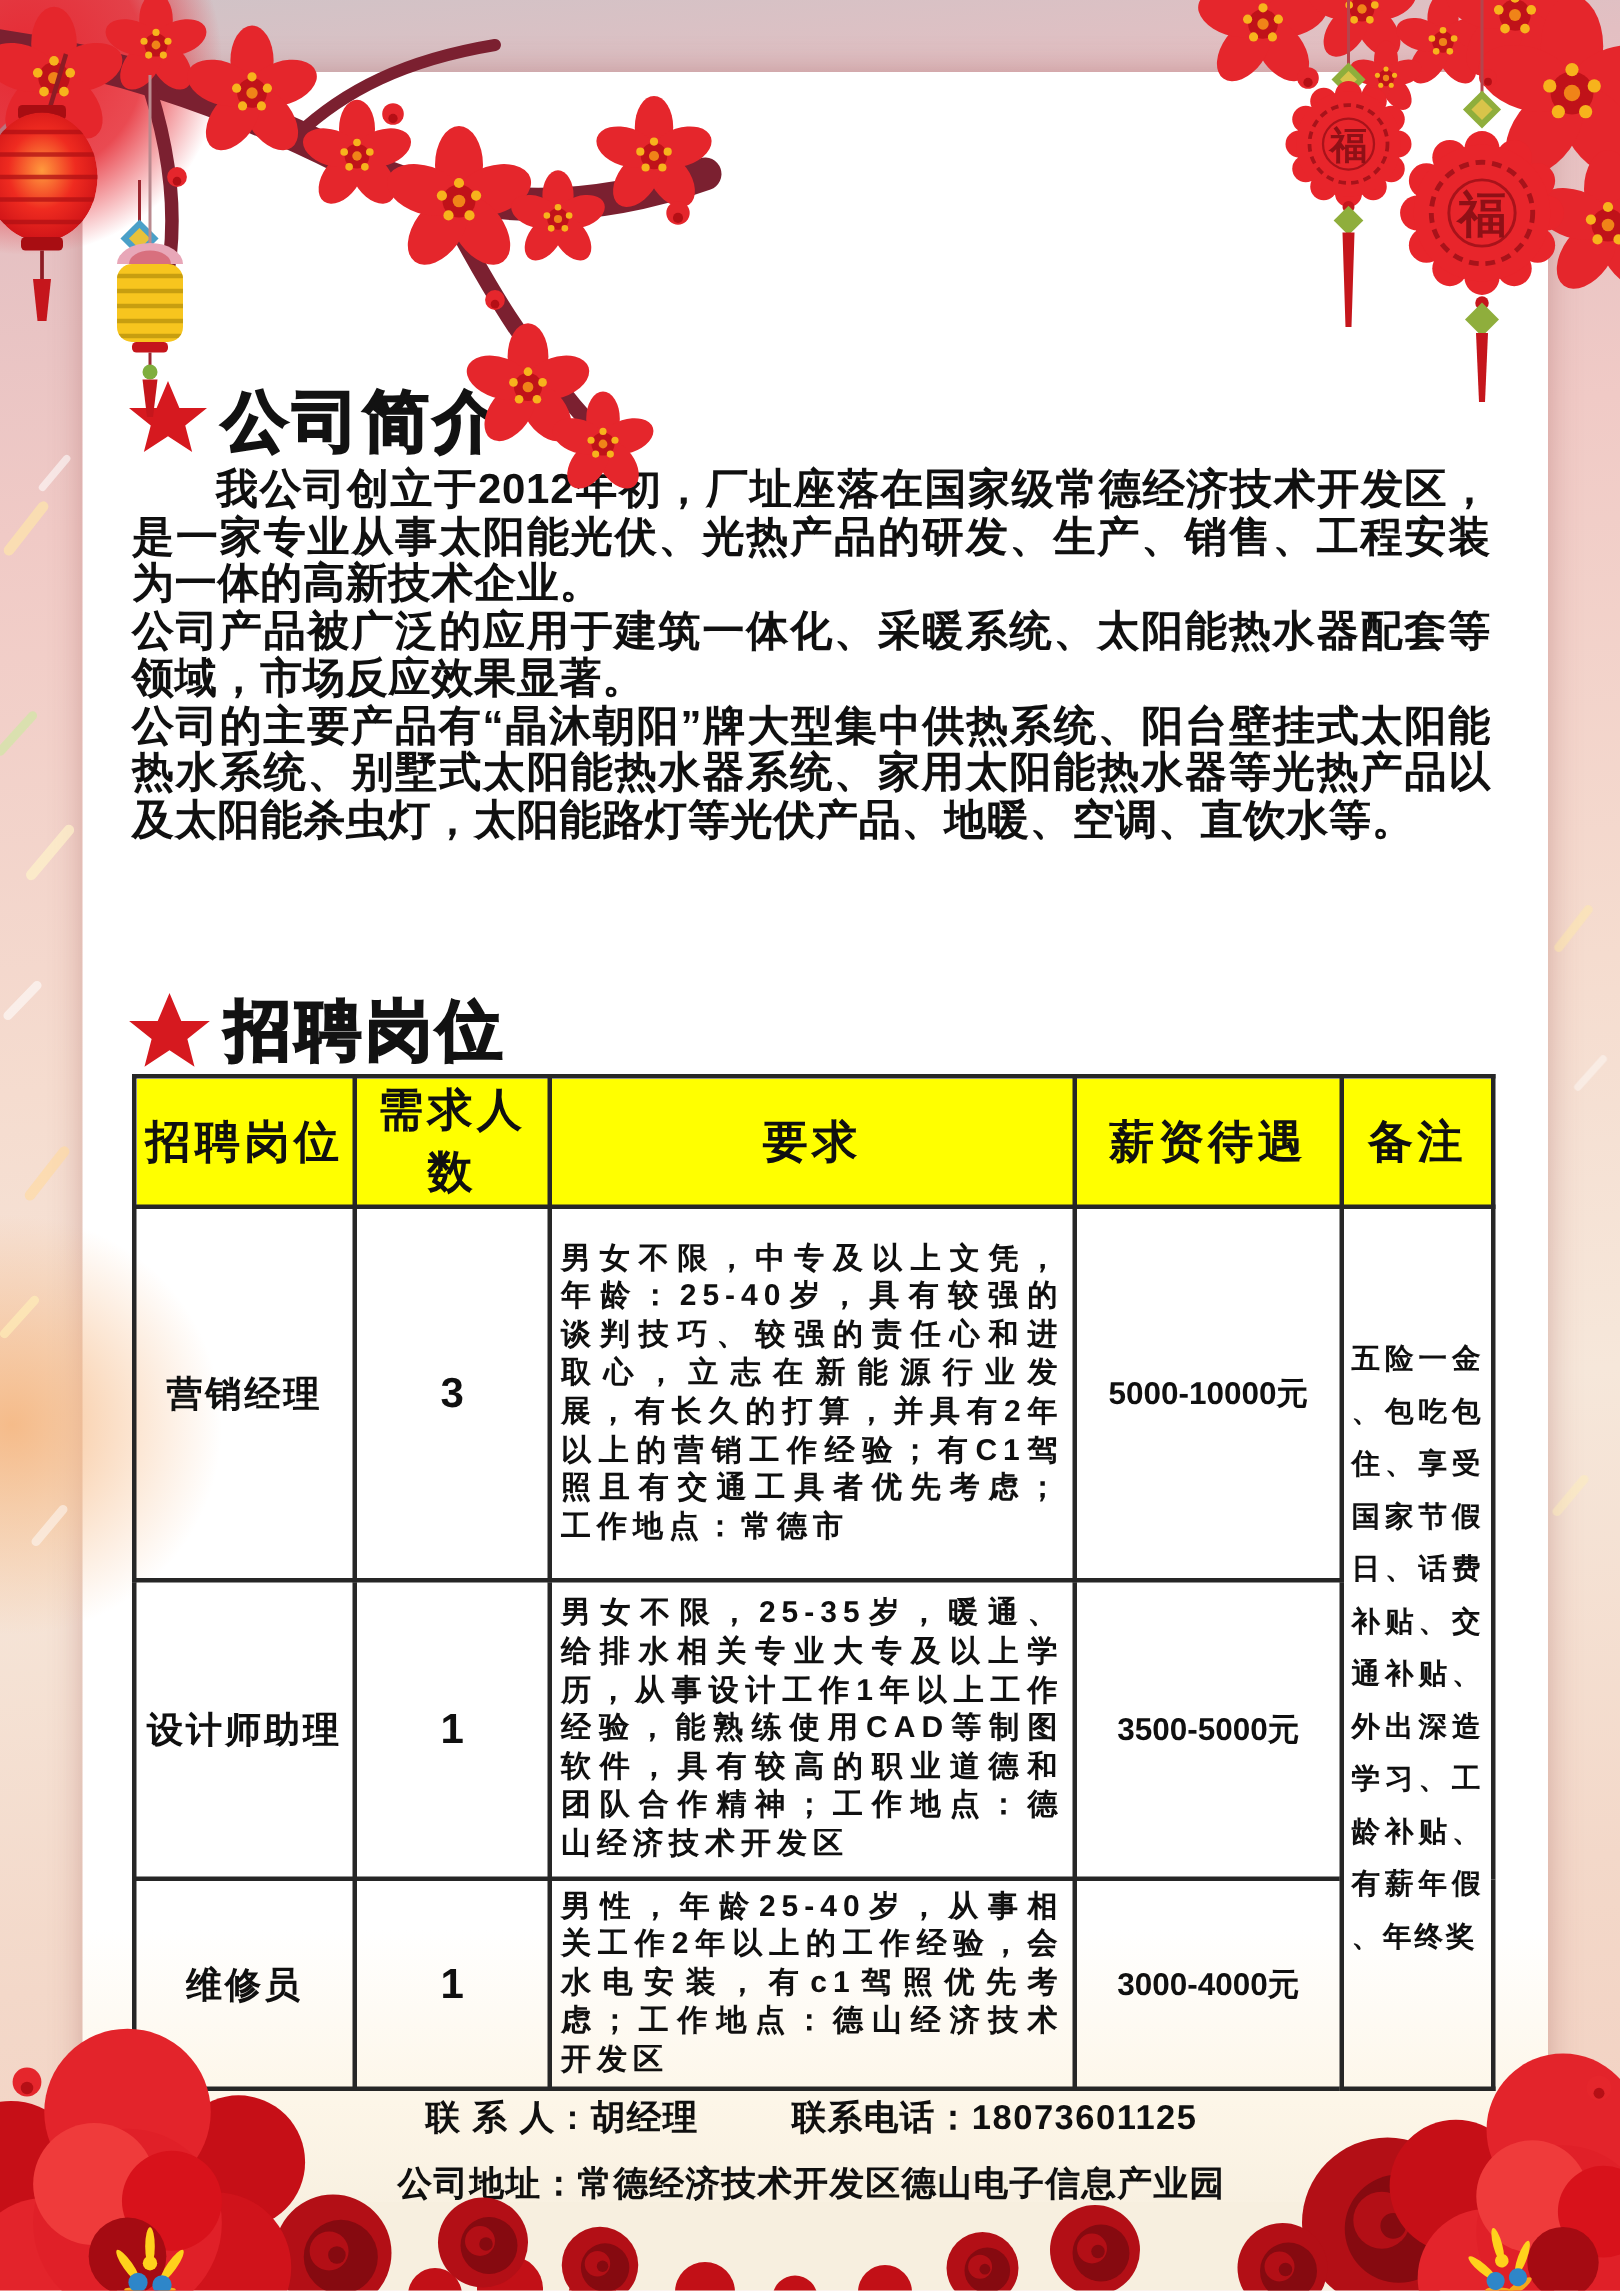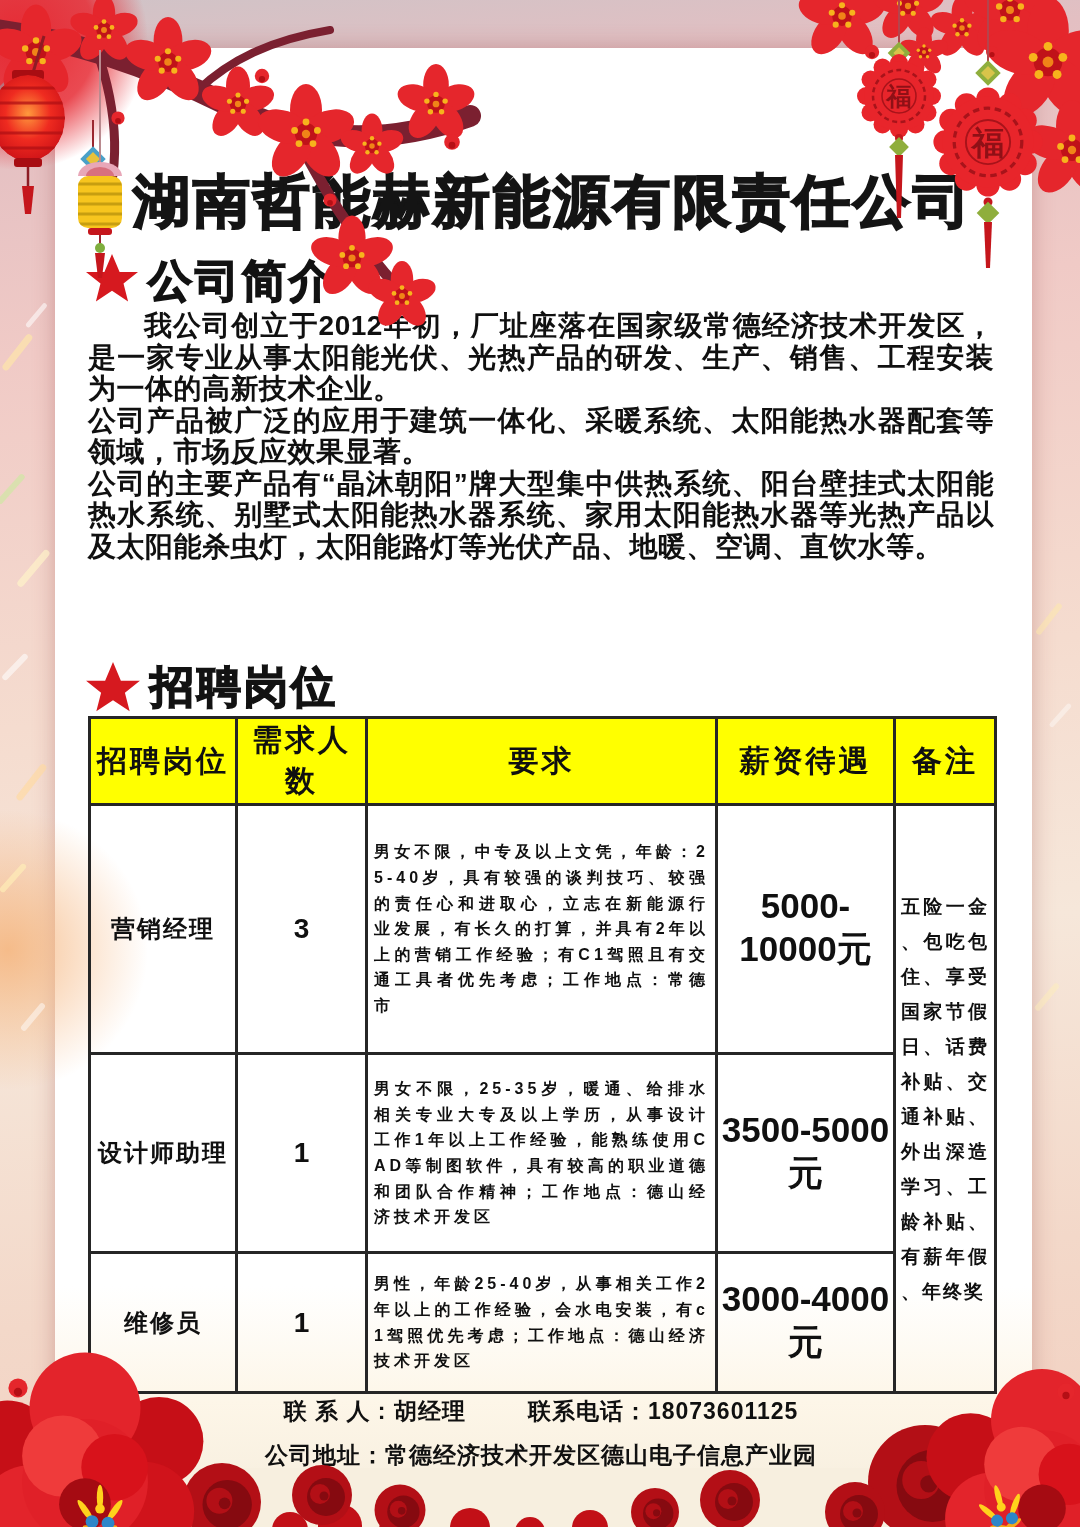--- a/index.html
+++ b/index.html
@@ -23,22 +23,22 @@
     text-align:justify;word-break:break-all;}
   .intro-text p{margin:0;}
   .intro-text p.first{text-indent:2em;}
   table.jobs{position:absolute;left:88px;top:716px;z-index:2;border-collapse:collapse;table-layout:fixed;
     font-weight:700;color:#101010;}
   table.jobs td,table.jobs th{border:3px solid #262626;vertical-align:middle;overflow:hidden;}
   tr.hdr th{height:62px;background:#ffff00;font-size:30px;font-weight:900;letter-spacing:3px;text-align:center;}
   tr.r1{height:249px;} tr.r2{height:199px;} tr.r3{height:140px;}
   td.pos{font-size:24px;letter-spacing:2px;text-align:center;}
   td.num{font-size:28px;text-align:center;}
-  td.req{font-size:16px;line-height:25.6px;letter-spacing:4px;text-align:justify;word-break:break-all;padding:2px 6px;}
-  td.sal{font-size:35px;text-align:center;letter-spacing:0;}
+  td.req{font-size:20px;line-height:25.6px;letter-spacing:4px;text-align:justify;word-break:break-all;padding:2px 6px;}
+  td.sal{font-size:21px;text-align:center;letter-spacing:0;}
   td.rem{font-size:19px;line-height:35px;letter-spacing:2px;text-align:justify;word-break:break-all;
     line-break:anywhere;padding:0 5px;}
   .foot-line{position:absolute;left:88px;width:906px;z-index:2;text-align:center;
     font-size:23px;font-weight:800;color:#101010;letter-spacing:1px;white-space:nowrap;}
   .foot-1{top:1396px;} .foot-2{top:1440px;}
   .foot-gap{display:inline-block;width:62px;}
 </style>
 </head>
 <body>
 
@@ -69,21 +69,20 @@
       <rect x="12" y="650" width="6" height="34" rx="3" transform="rotate(44 15 667)" fill="#ffffff" opacity=".7"></rect>
       <rect x="28" y="760" width="7" height="44" rx="3.5" transform="rotate(38 31 782)" fill="#ffd9a0" opacity=".8"></rect>
       <rect x="10" y="860" width="6" height="36" rx="3" transform="rotate(42 13 878)" fill="#fff0b8" opacity=".8"></rect>
       <rect x="30" y="1000" width="6" height="34" rx="3" transform="rotate(40 33 1017)" fill="#ffffff" opacity=".6"></rect>
       <rect x="1046" y="600" width="6" height="38" rx="3" transform="rotate(38 1049 619)" fill="#ffe9a8" opacity=".6"></rect>
       <rect x="1058" y="700" width="5" height="30" rx="2.5" transform="rotate(42 1060 715)" fill="#ffffff" opacity=".5"></rect>
       <rect x="1044" y="980" width="6" height="34" rx="3" transform="rotate(40 1047 997)" fill="#fff0b8" opacity=".55"></rect>
     </g>
   </svg>
 
-  <div class="company-title">湖南哲能赫新能源有限责任公司</div>
 
   <svg class="star" style="left:84px;top:252px;" width="56" height="56" viewBox="-28 -28 56 56">
     <polygon points="0,-26 7.6,-8 26,-8 11.5,3.6 16.1,21.4 0,10.8 -16.1,21.4 -11.5,3.6 -26,-8 -7.6,-8" fill="#d6191f"></polygon>
   </svg>
   <div class="sec-head intro">公司简介</div>
 
   <div class="intro-text">
     <p class="first">我公司创立于2012年初，厂址座落在国家级常德经济技术开发区，是一家专业从事太阳能光伏、光热产品的研发、生产、销售、工程安装为一体的高新技术企业。</p>
     <p>公司产品被广泛的应用于建筑一体化、采暖系统、太阳能热水器配套等领域，市场反应效果显著。</p>
     <p>公司的主要产品有“晶沐朝阳”牌大型集中供热系统、阳台壁挂式太阳能热水系统、别墅式太阳能热水器系统、家用太阳能热水器等光热产品以及太阳能杀虫灯，太阳能路灯等光伏产品、地暖、空调、直饮水等。</p>

